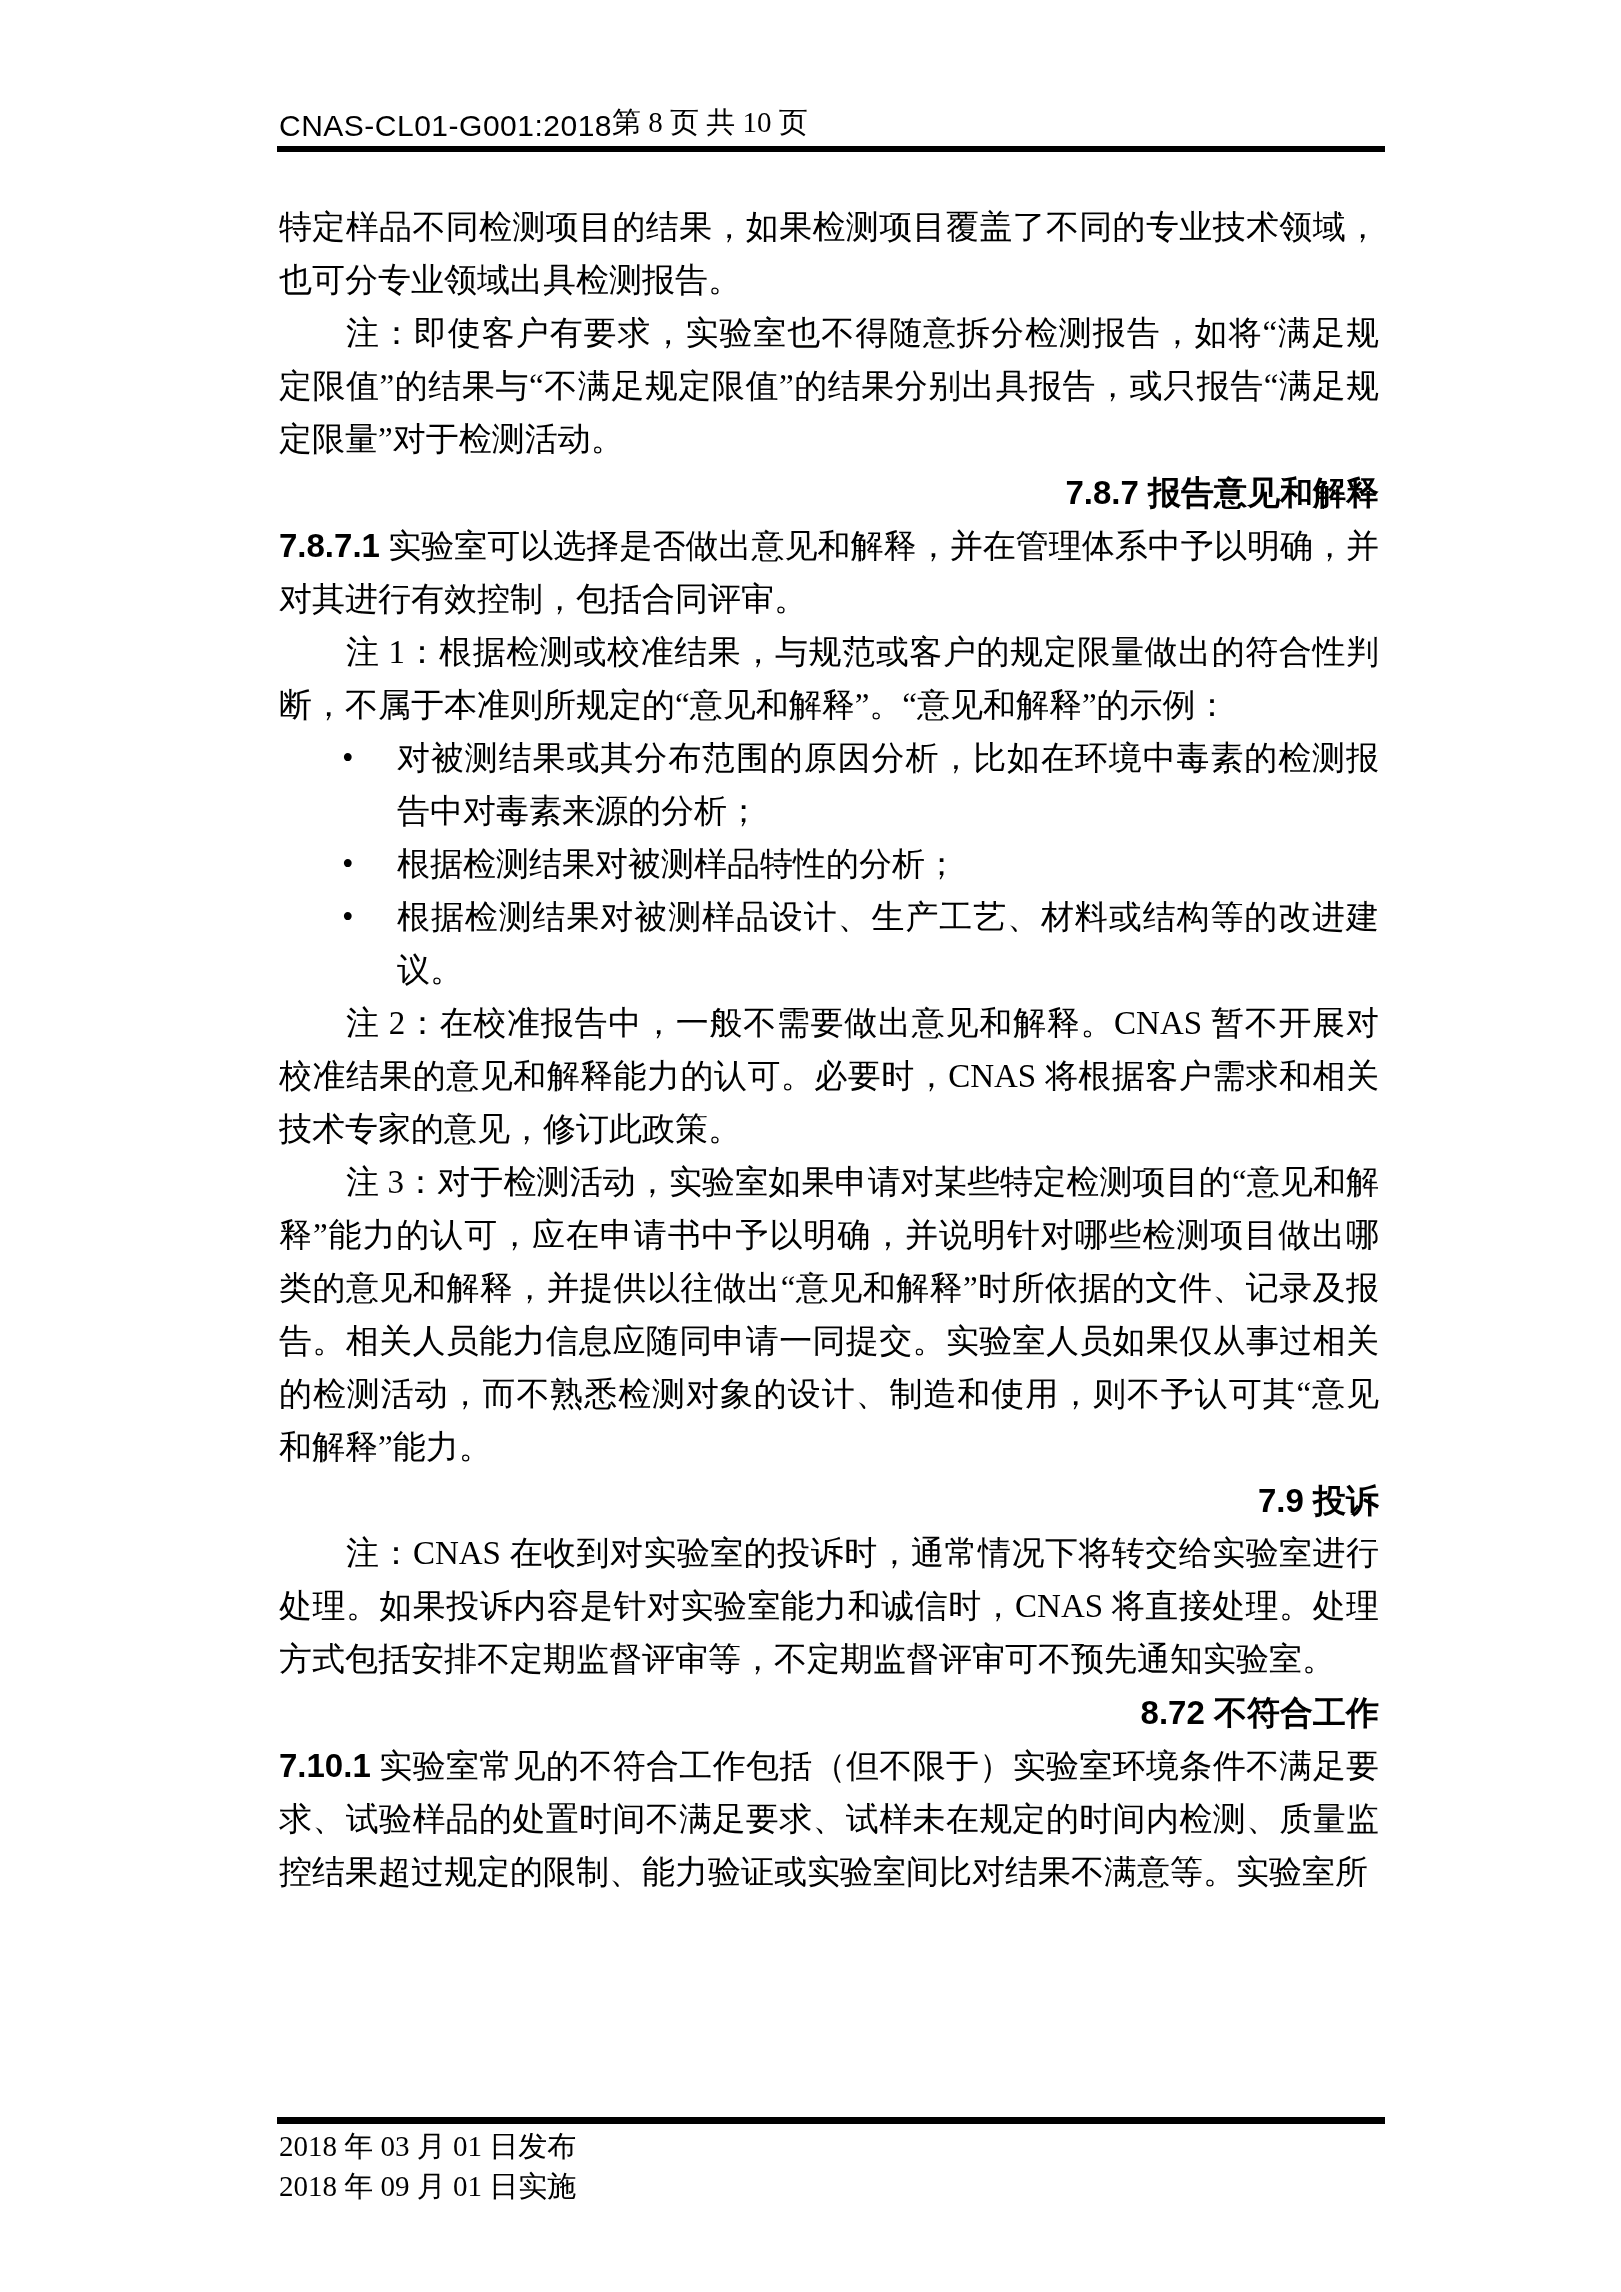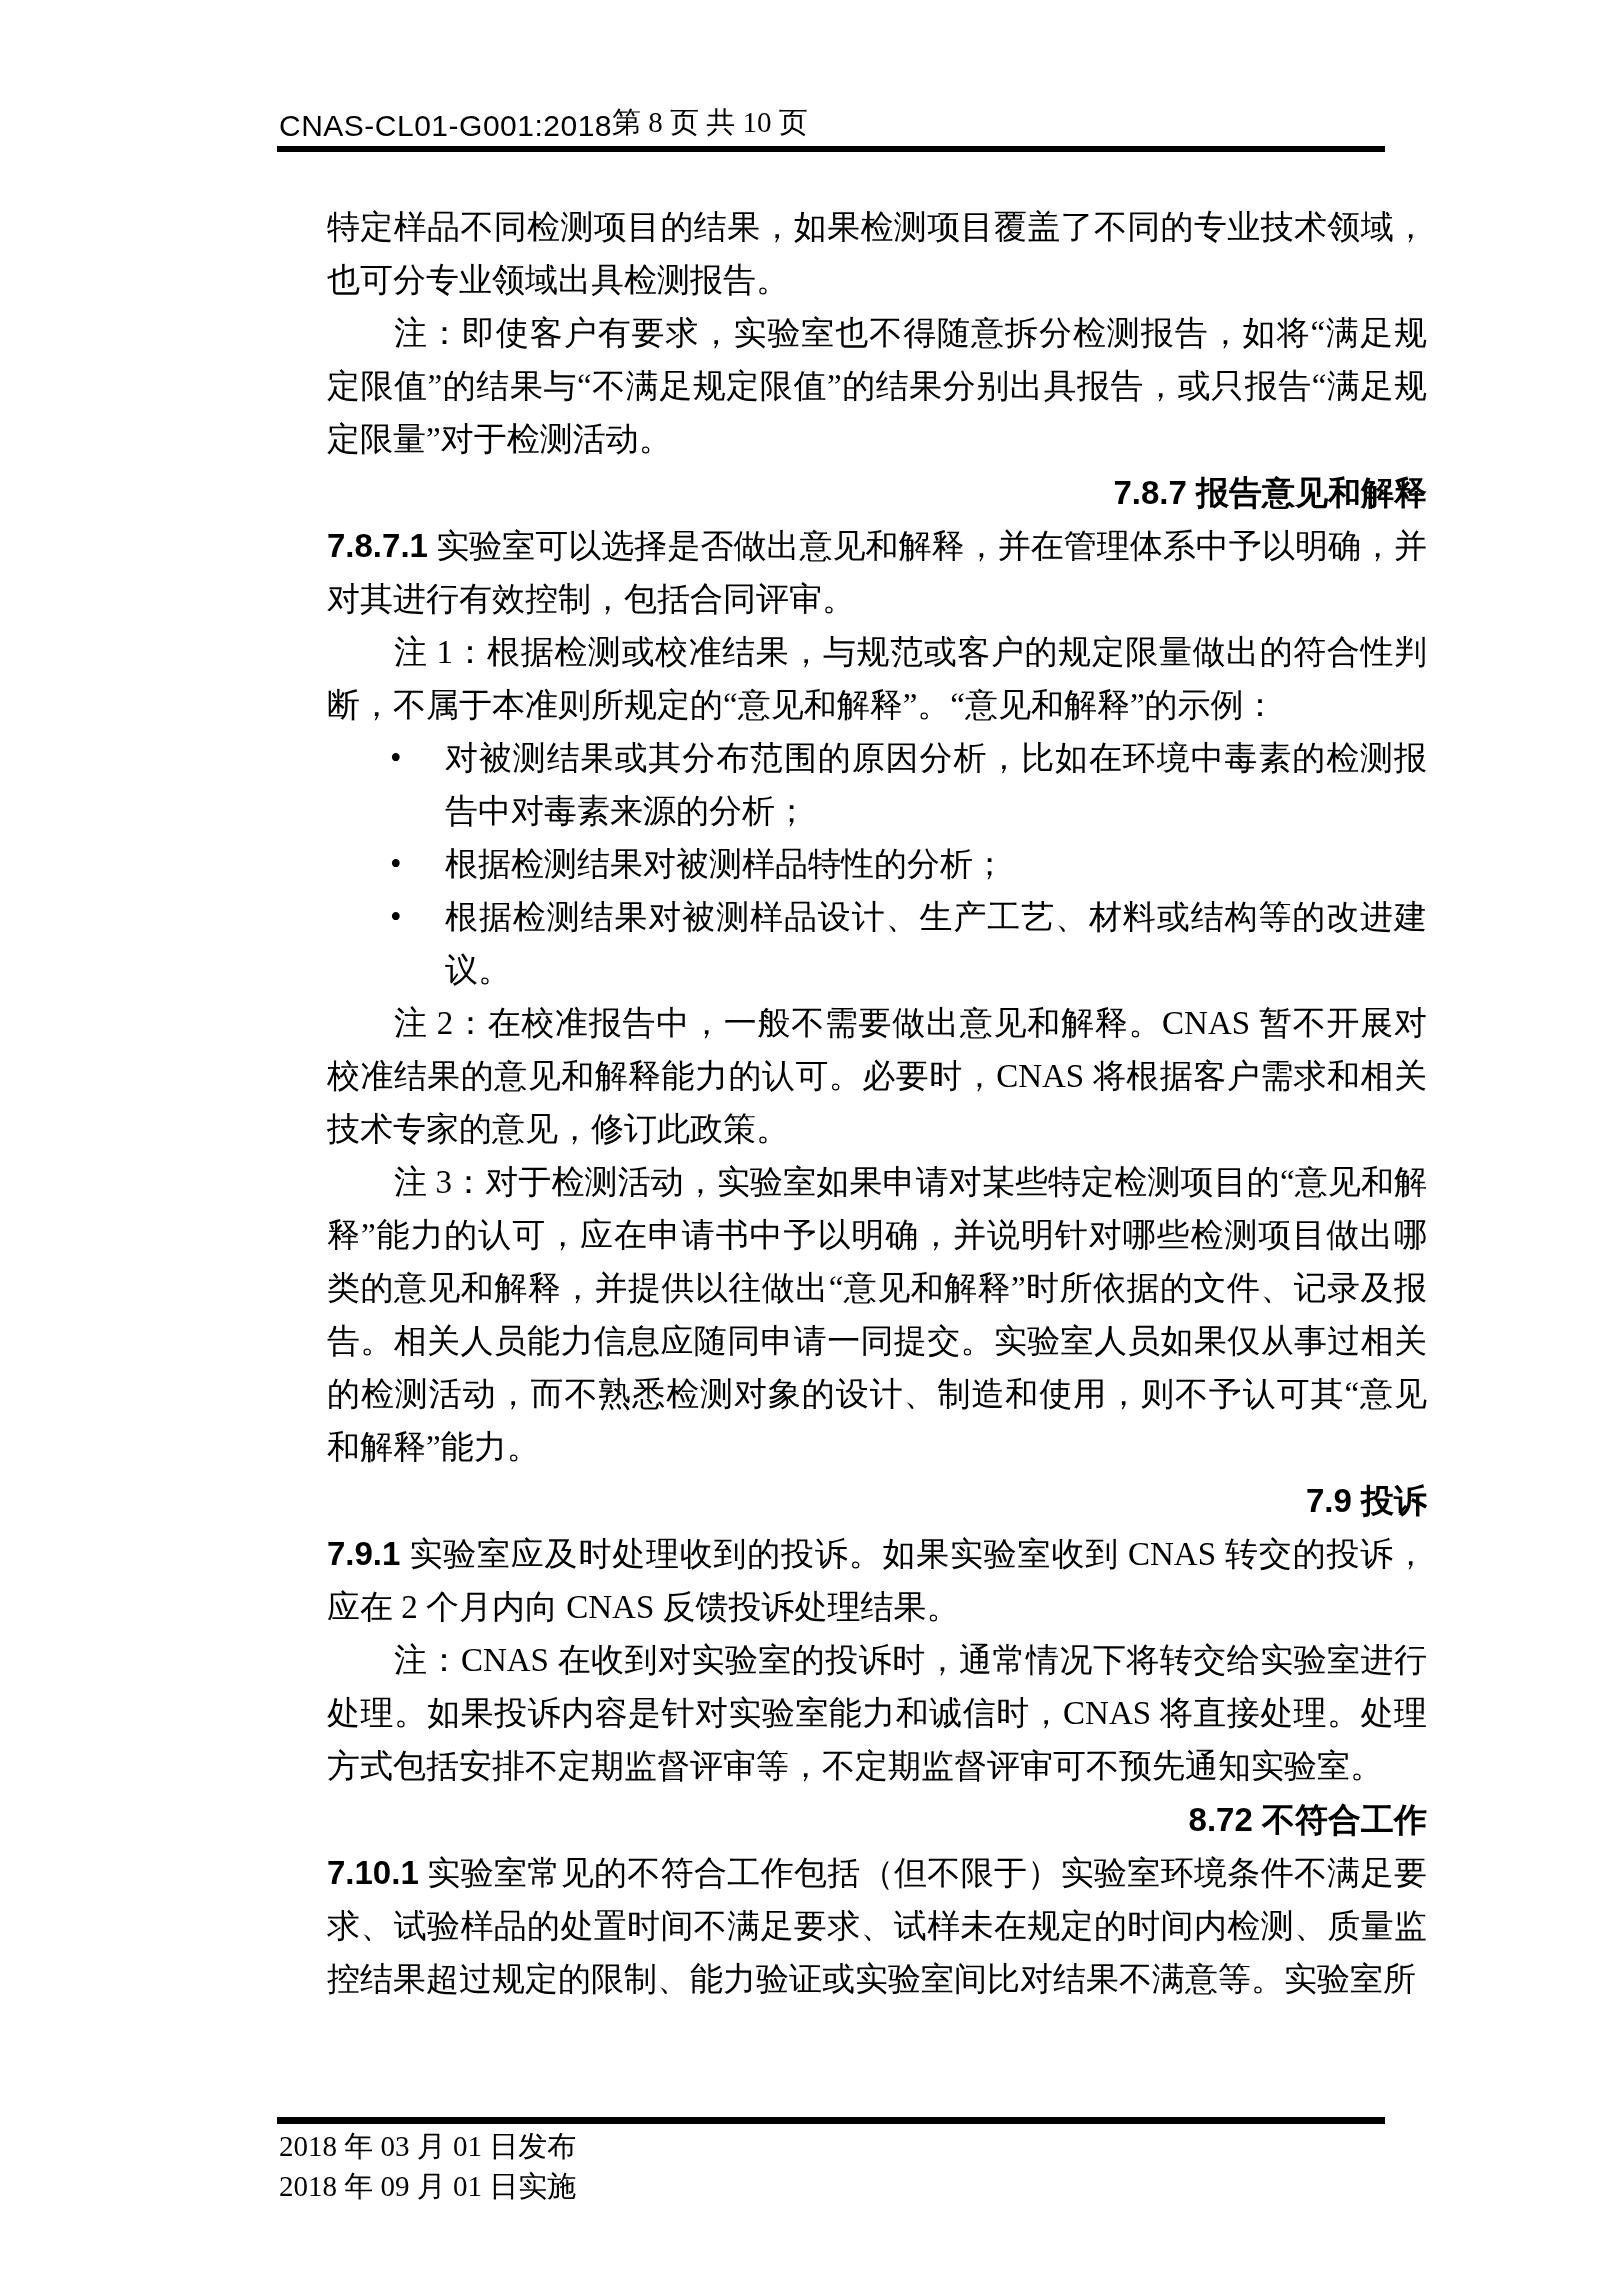--- a/index.html
+++ b/index.html
@@ -45,21 +45,20 @@
   
   .content {
     position: absolute;
     left: 279px;
     top: 201px;
     width: 1100px;
     font-size: 33px;
     line-height: 53px;
     text-align: justify;
     word-break: break-all;
-    margin-left: 48px;
   }
   .content p, .content h3, .content ul { margin: 0; padding: 0; }
   .content h3 {
     font-size: 33px;
     font-weight: bold;
     font-family: "Liberation Sans", "DejaVu Sans", sans-serif;
     text-align: right;
   }
   .indent2 { text-indent: 67px; }
   .indent-b { text-indent: 100px; }
@@ -118,21 +117,20 @@
       <li class="bullet-item"><span class="bullet-dot">•</span><span>根据检测结果对被测样品特性的分析；</span></li>
       <li class="bullet-item"><span class="bullet-dot">•</span><span>根据检测结果对被测样品设计、生产工艺、材料或结构等的改进建议。</span></li>
     </ul>
 
     <p class="indent2">注 2：在校准报告中，一般不需要做出意见和解释。CNAS 暂不开展对校准结果的意见和解释能力的认可。必要时，CNAS 将根据客户需求和相关技术专家的意见，修订此政策。</p>
 
     <p class="indent2">注 3：对于检测活动，实验室如果申请对某些特定检测项目的“意见和解释”能力的认可，应在申请书中予以明确，并说明针对哪些检测项目做出哪类的意见和解释，并提供以往做出“意见和解释”时所依据的文件、记录及报告。相关人员能力信息应随同申请一同提交。实验室人员如果仅从事过相关的检测活动，而不熟悉检测对象的设计、制造和使用，则不予认可其“意见和解释”能力。</p>
 
     <h3>7.9 投诉</h3>
 
-    <p><span class="num">7.9.1</span> <span>实验室应及时处理收到的投诉。如果实验室收到 CNAS 转交的投诉，应在 2 个月内向 CNAS 反馈投诉处理结果。</span></p>
 
     <p class="indent2">注：CNAS 在收到对实验室的投诉时，通常情况下将转交给实验室进行处理。如果投诉内容是针对实验室能力和诚信时，CNAS 将直接处理。处理方式包括安排不定期监督评审等，不定期监督评审可不预先通知实验室。</p>
 
     <h3>8.72 不符合工作</h3>
 
     <p><span class="num">7.10.1</span> <span>实验室常见的不符合工作包括（但不限于）实验室环境条件不满足要求、试验样品的处置时间不满足要求、试样未在规定的时间内检测、质量监控结果超过规定的限制、能力验证或实验室间比对结果不满意等。实验室所</span></p>
 
   </div>
 
   <div class="rule footer-rule"></div>

